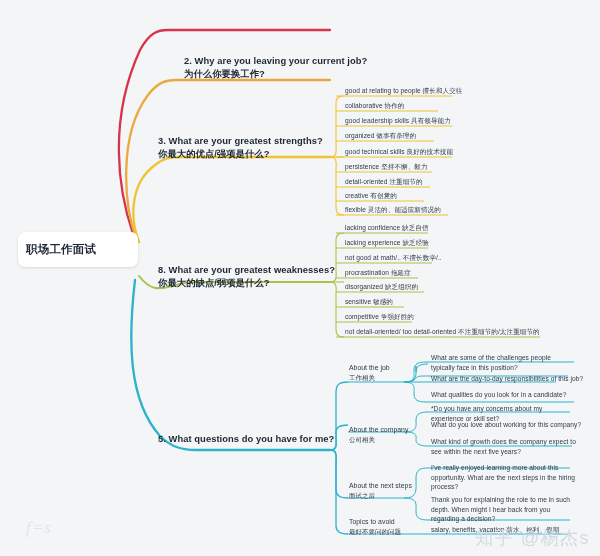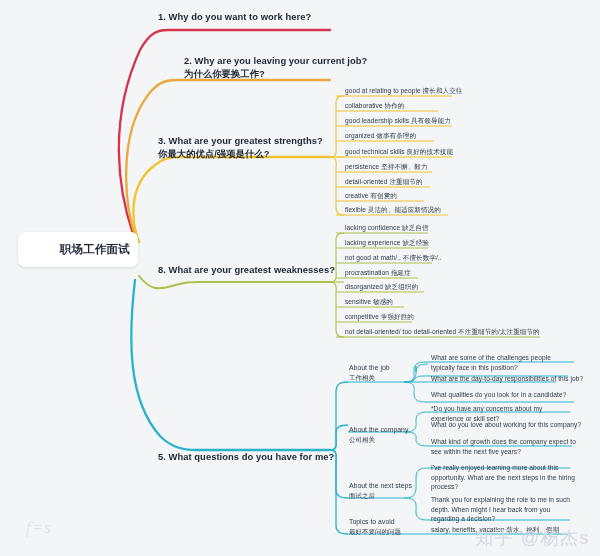--- a/index.html
+++ b/index.html
@@ -21,21 +21,21 @@
   }
 
   
   .center-node {
     position: absolute;
     left: 18px; top: 232px;
     width: 120px;
     background: #ffffff;
     border-radius: 7px;
     padding: 9px 8px 10px 8px;
-    text-align: right;
+    text-align: left;
     box-shadow: 0 1px 3px rgba(20,30,50,.13);
     z-index: 6;
   }
   .center-node .ln {
     font-weight: bold;
     font-size: 11.5px;
     line-height: 16px;
     color: #1d2733;
     letter-spacing: .2px;
     white-space: nowrap;
@@ -192,21 +192,20 @@
       <path d="M 348 498 L 404 498"></path>
       <path d="M 348 534 L 404 534"></path>
     </g>
   </svg>
 
   <div class="center-node">
     <div class="ln">职场工作面试</div>
   </div>
 
   <div class="q" style="left:158px; top:10px;">
-    <div class="en">1. Why do you want to work here?</div>
   </div>
 
   <div class="q" style="left:158px; top:54px;margin-left:26px;">
     <div class="en">2. Why are you leaving your current job?</div>
     <div class="cn">为什么你要换工作?</div>
   </div>
 
   <div class="q" style="left:158px; top:134px;">
     <div class="en">3. What are your greatest strengths?</div>
     <div class="cn">你最大的优点/强项是什么?</div>
@@ -217,32 +216,33 @@
   <div class="leaf" style="left:345px; top:116px;">good leadership skills 具有领导能力</div>
   <div class="leaf" style="left:345px; top:131px;">organized 做事有条理的</div>
   <div class="leaf" style="left:345px; top:147px;">good technical skills 良好的技术技能</div>
   <div class="leaf" style="left:345px; top:162px;">persistence 坚持不懈、毅力</div>
   <div class="leaf" style="left:345px; top:177px;">detail-oriented 注重细节的</div>
   <div class="leaf" style="left:345px; top:191px;">creative 有创意的</div>
   <div class="leaf" style="left:345px; top:205px;">flexible 灵活的、能适应新情况的</div>
 
   <div class="q" style="left:158px; top:263px;">
     <div class="en">8. What are your greatest weaknesses?</div>
+    <div class="cn">你最大的缺点/弱项是什么?</div>
   </div>
 
   <div class="leaf" style="left:345px; top:223px;">lacking confidence 缺乏自信</div>
   <div class="leaf" style="left:345px; top:238px;">lacking experience 缺乏经验</div>
   <div class="leaf" style="left:345px; top:253px;">not good at math/.. 不擅长数学/..</div>
   <div class="leaf" style="left:345px; top:268px;">procrastination 拖延症</div>
   <div class="leaf" style="left:345px; top:282px;">disorganized 缺乏组织的</div>
   <div class="leaf" style="left:345px; top:297px;">sensitive 敏感的</div>
   <div class="leaf" style="left:345px; top:312px;">competitive 争强好胜的</div>
   <div class="leaf" style="left:345px; top:327px;">not detail-oriented/ too detail-oriented 不注重细节的/太注重细节的</div>
 
-  <div class="q" style="left:158px; top:450px;">
+  <div class="q" style="left:158px; top:432px;">
     <div class="en">5. What questions do you have for me?</div>
   </div>
 
   <div class="grp" style="left:349px; top:363px;">
     <div class="en">About the job</div>
     <div class="cn">工作相关</div>
   </div>
   <div class="leaf wrap" style="left:431px; top:353px; width:145px;">What are some of the challenges people typically face in this position?</div>
   <div class="leaf" style="left:431px; top:374px;">What are the day-to-day responsibilities of this job?</div>
   <div class="leaf" style="left:431px; top:390px;">What qualities do you look for in a candidate?</div>

